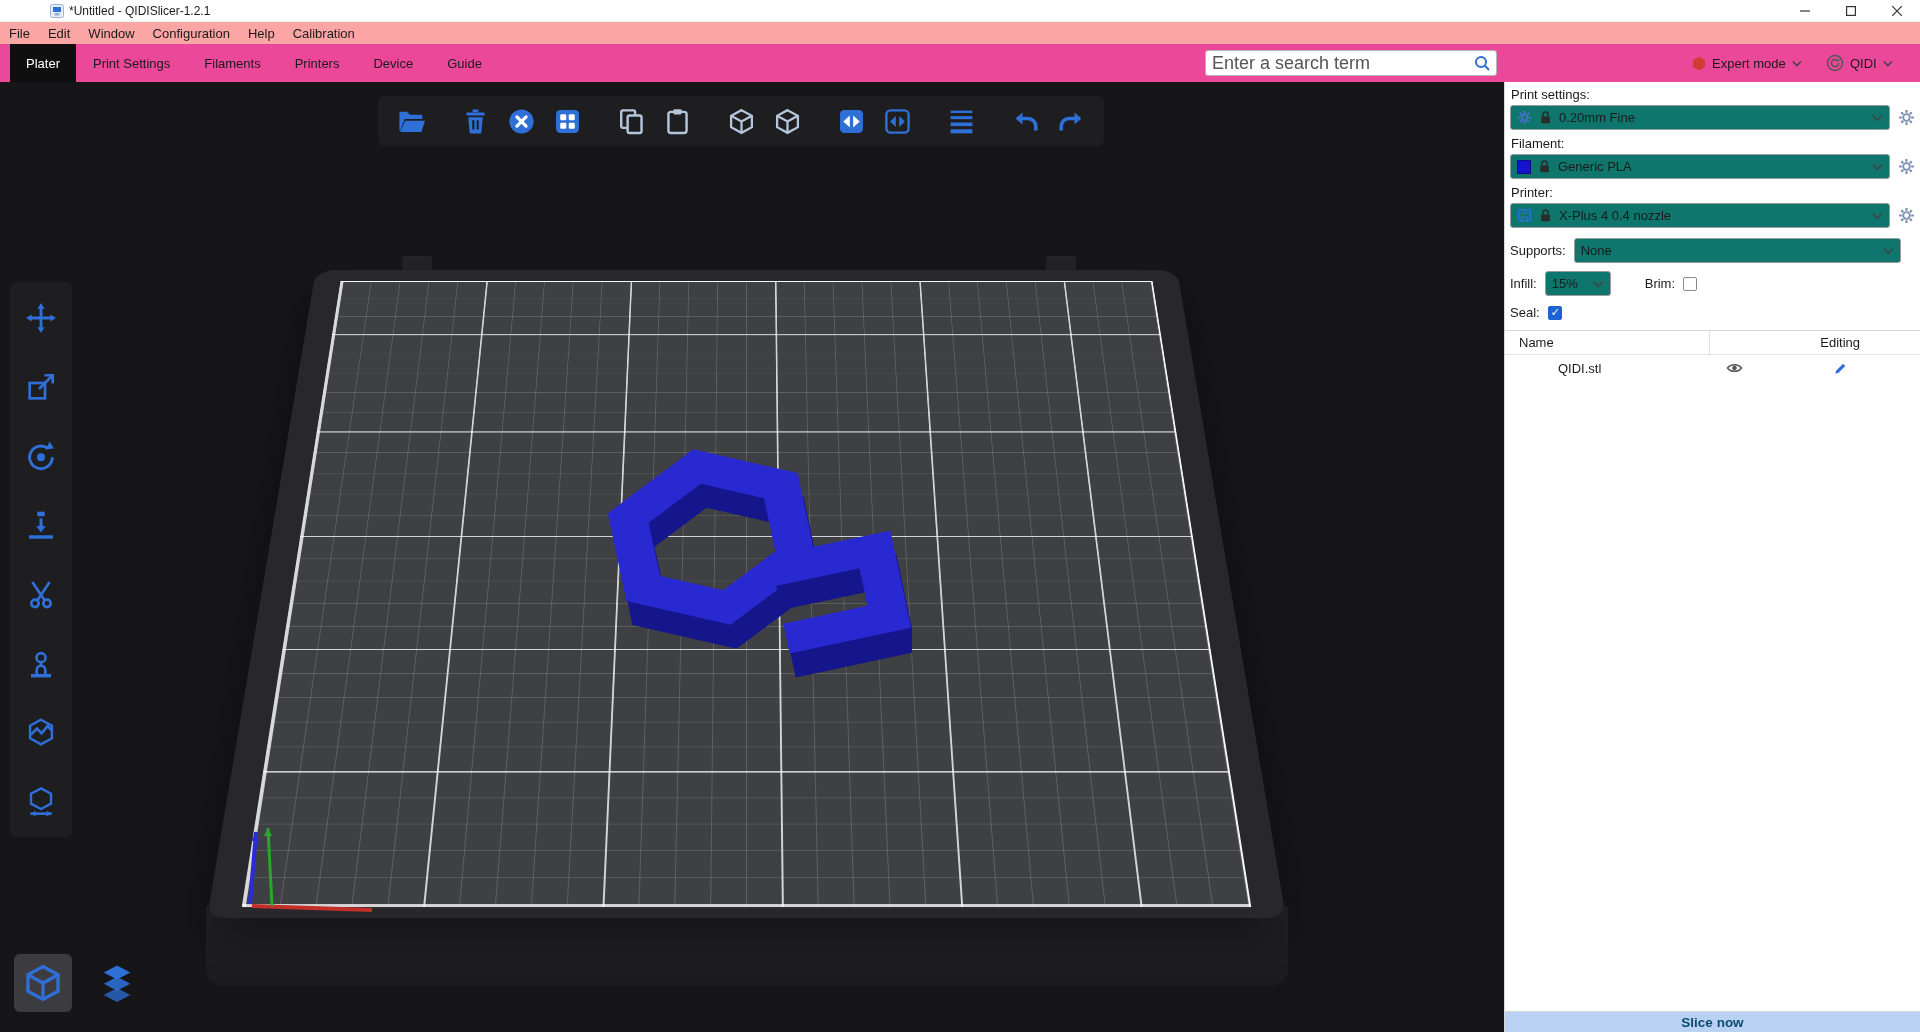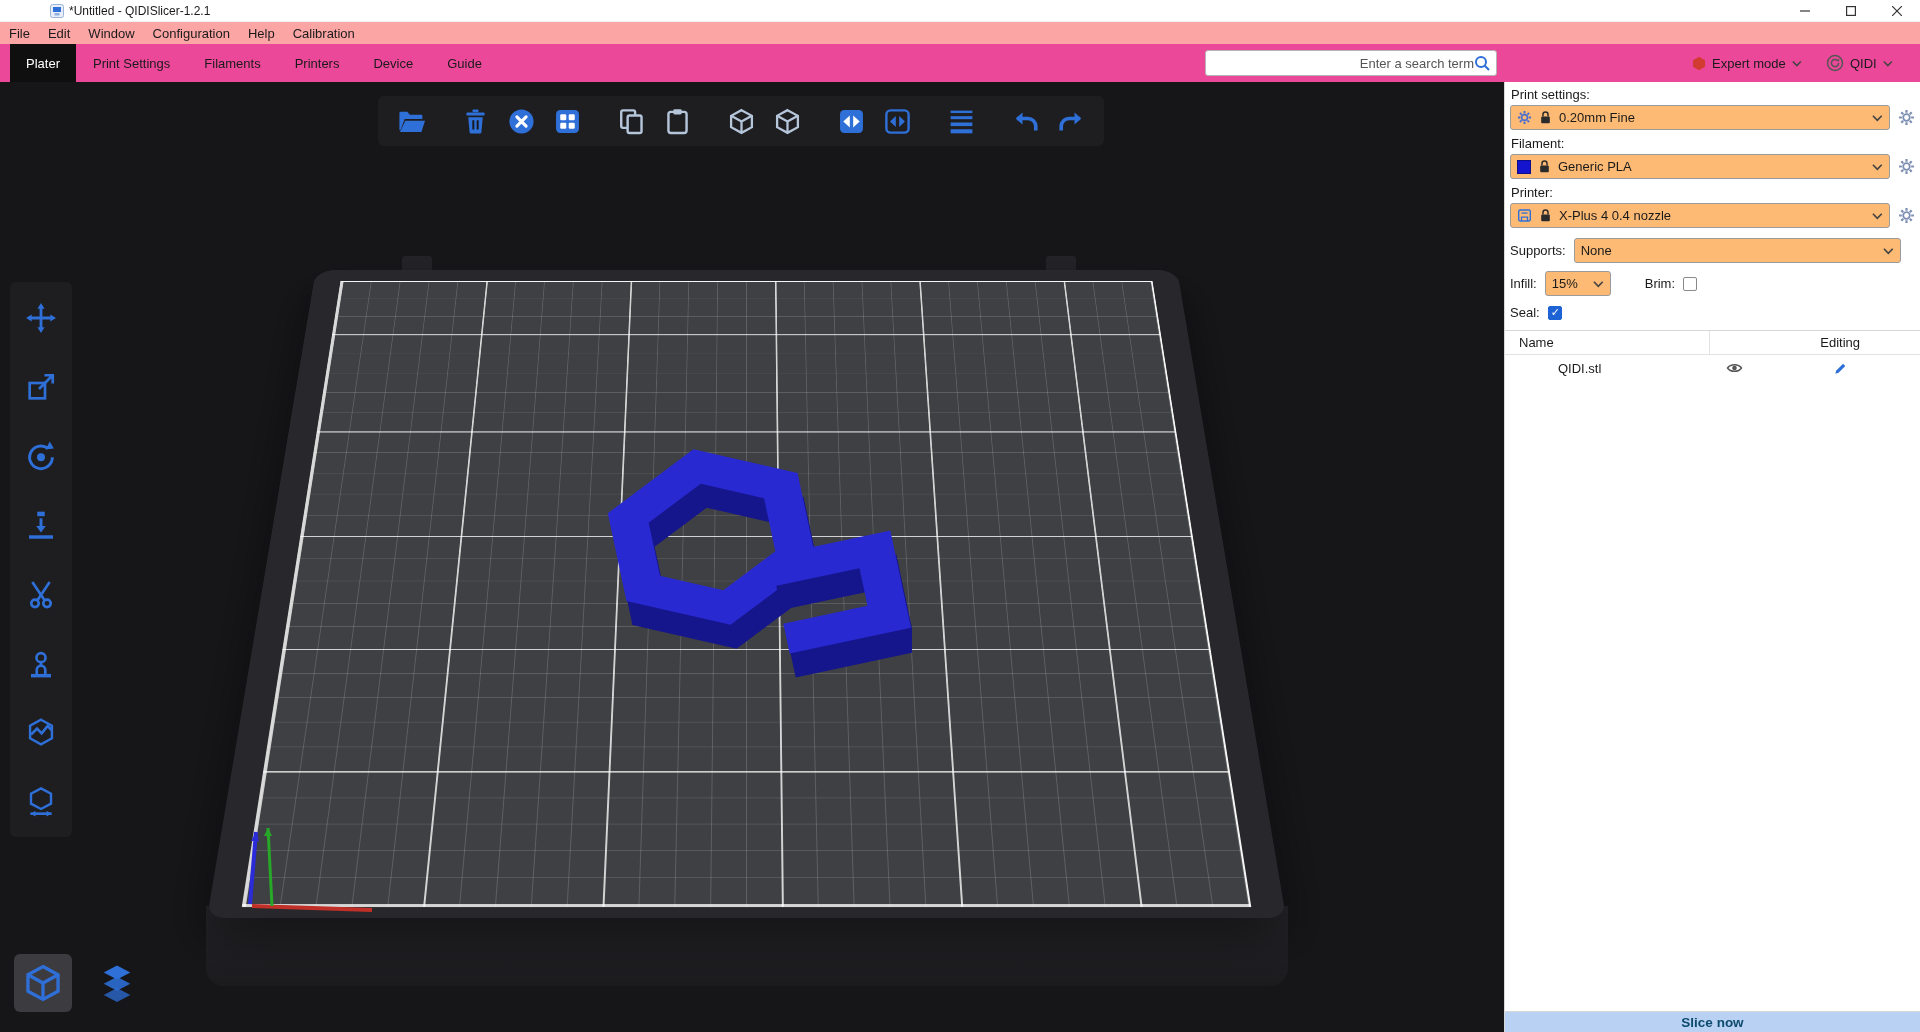--- a/index.html
+++ b/index.html
@@ -18,21 +18,21 @@
   .menubar { height:22px; display:flex; align-items:center; font-size:13px; background:#fca5a5; }
   .menu-item { padding:0 9px; cursor:default; }
 
   
   .tabbar { height:38px; background:#ec4899; display:flex; align-items:stretch; position:relative; }
   .tab { font-size:13px; display:flex; align-items:center; padding:0 17px; cursor:default; }
   .tab.active { background:#0f0f0f; color:#fff; margin-left:10px; padding:0 16px; }
   .searchbox { position:absolute; left:1205px; top:6px; width:292px; height:26px;
                border:1px solid #b5b5b5; border-radius:3px; background:#fff;
                display:flex; align-items:center; padding:0 6px; }
-  .searchbox input { border:none; outline:none; flex:1; font-size:13px; font-family:inherit; color:#222;text-align:right; }
+  .searchbox input { border:none; outline:none; flex:1; font-size:18px; font-family:inherit; color:#222; }
   .searchbox input::placeholder { color:#555; }
   .search-ic { width:16px; height:16px; color:#2e6fd8; flex:none; }
   .mode-sel, .account-sel { position:absolute; top:0; height:38px; display:flex; align-items:center; gap:6px; font-size:13px; }
   .mode-sel { left:1692px; }
   .account-sel { left:1826px; }
   .chev-dk { width:10px; height:9px; color:#444; }
 
   
   .main { display:flex; height:950px; }
 
@@ -74,21 +74,21 @@
   .vbtn { width:58px; height:58px; display:flex; align-items:center; justify-content:center; border-radius:6px; }
   .vbtn.active { background:#3c3c40; }
   .vico { width:42px; height:42px; color:#2e6fd8; }
 
   
   .sidebar { width:416px; height:950px; background:#fff; border-left:1px solid #d8d8d8;
              display:flex; flex-direction:column; font-size:13px; }
   .sb-label { margin:6px 6px 3px; }
   .sb-label.first { margin-top:5px; }
   .combo-row { display:flex; align-items:center; gap:8px; padding:0 5px; }
-  .combo { flex:1; height:25px; border:1px solid #9b9b9b; border-radius:3px; background:#fdba74;
+  .combo { flex:1; height:25px; border:1px solid #9b9b9b; border-radius:3px; background:#0f766e;
            display:flex; align-items:center; gap:6px; padding:0 6px; }
   .combo-text { flex:1; white-space:nowrap; overflow:hidden; }
   .ci { width:15px; height:15px; flex:none; }
   .ci.gear-blue { color:#4a6fd0; }
   .ci.lock { color:#2b2b2b; }
   .ci.chev { width:11px; height:10px; color:#444; }
   .ci.printer { color:#2e6fd8; }
   .swatch { width:14px; height:14px; background:#1414cf; border:1px solid #0d0d86; flex:none; }
   .gear-out { width:17px; height:17px; color:#7d8fb3; flex:none; }
   .inline-row { display:flex; align-items:center; padding:0 5px; margin-top:10px; }

